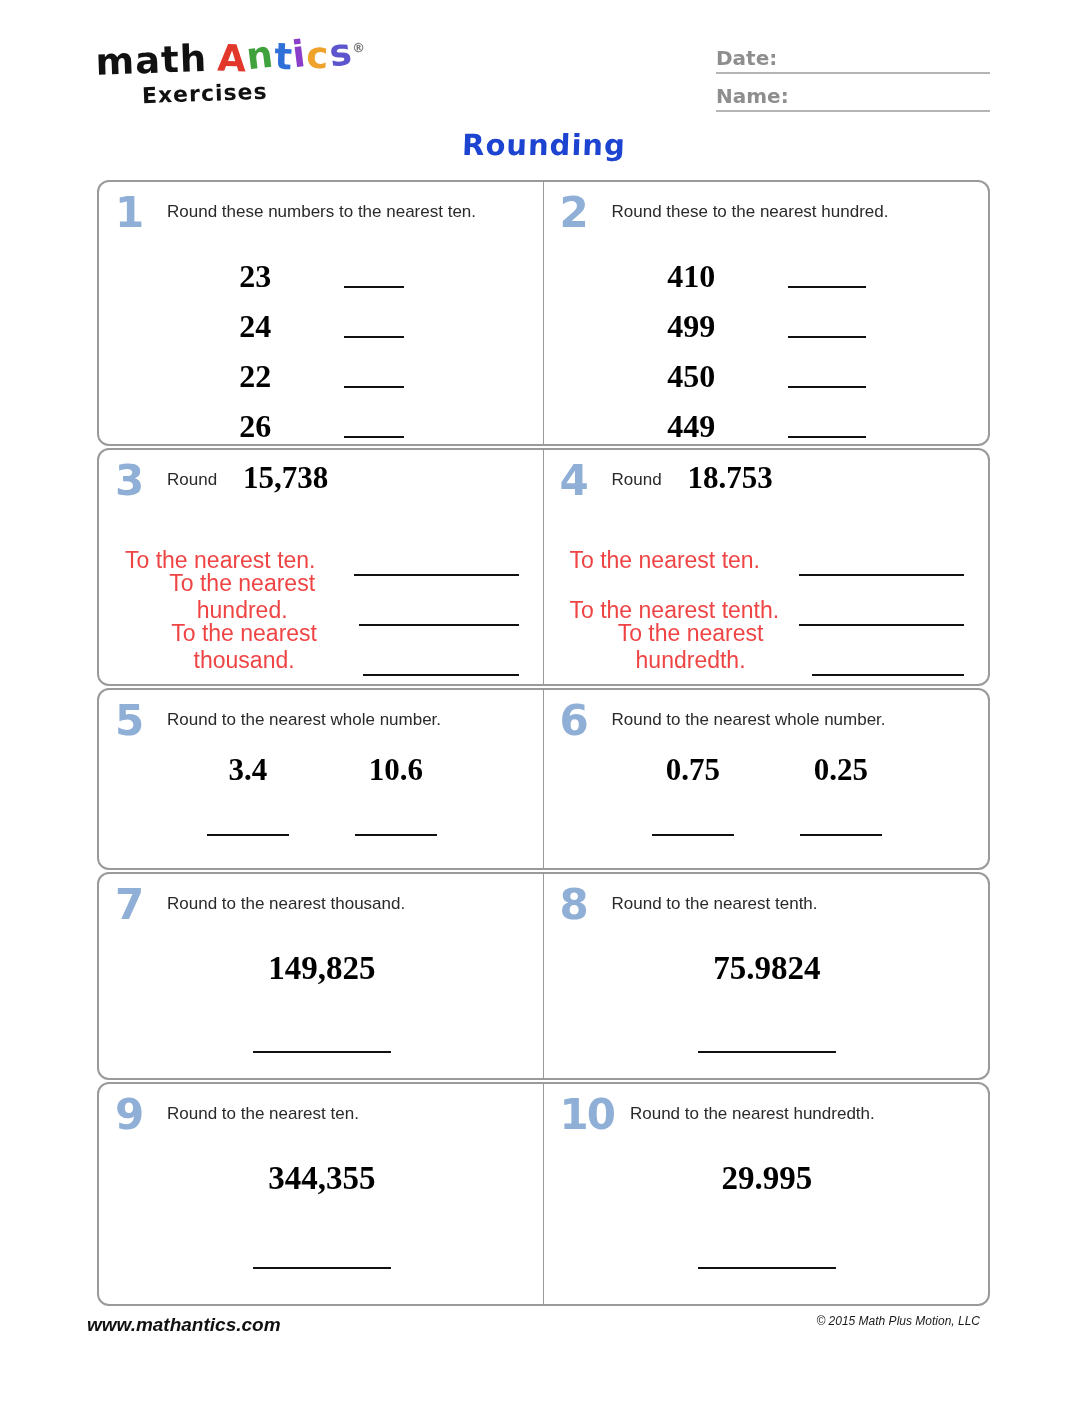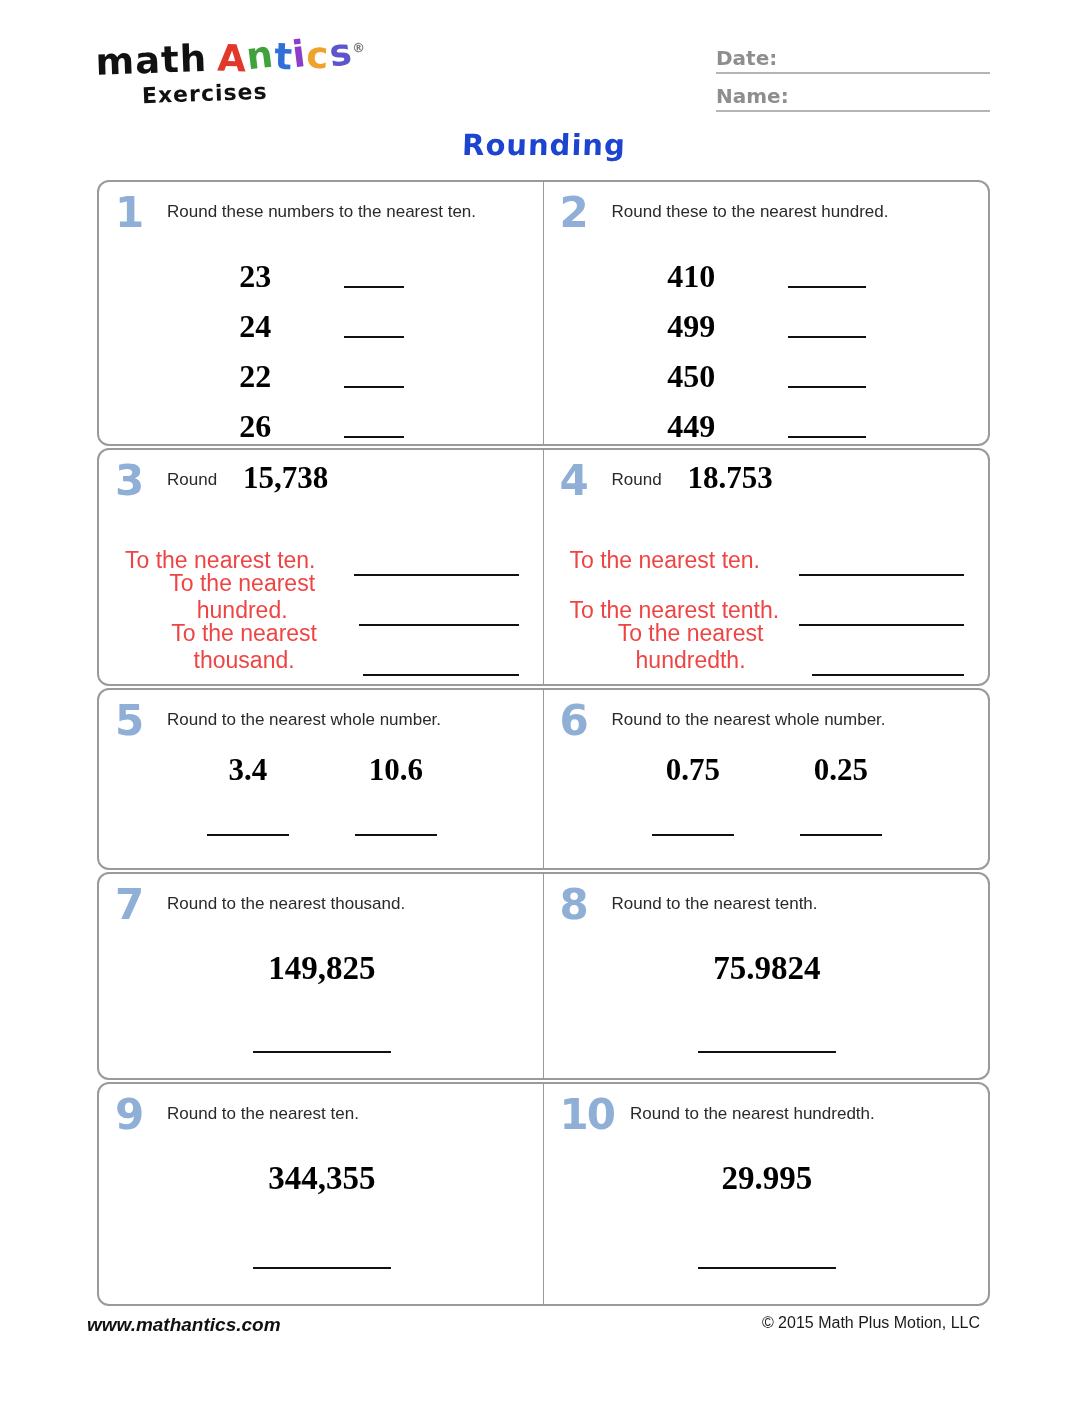--- a/index.html
+++ b/index.html
@@ -88,22 +88,22 @@
   
   .footer{
     position:absolute;left:87px;top:1314px;width:893px;
     display:flex;justify-content:space-between;align-items:flex-start;
   }
   .footer-site{
     font-family:"Liberation Sans", sans-serif;font-weight:bold;
     font-style:italic;font-size:19px;color:#111;letter-spacing:0px;
   }
   .footer-copy{
-    font-family:"Liberation Sans", sans-serif;
-    font-size:16px;color:#1a1a1a;
+    font-family:"Liberation Sans", sans-serif;font-style:italic;
+    font-size:12px;color:#1a1a1a;
   }
 </style>
 </head>
 <body>
 
 <div class="logo">
   <div class="logo-line1"><span class="logo-word-math">math</span><span class="lt" style="color: rgb(226, 55, 43);">A</span><span class="lt" style="color: rgb(63, 162, 60);">n</span><span class="lt" style="color: rgb(47, 111, 216);">t</span><span class="lt" style="color: rgb(138, 62, 201);">i</span><span class="lt" style="color: rgb(239, 163, 42);">c</span><span class="lt" style="color: rgb(93, 85, 205);">s</span><span class="logo-reg">®</span></div>
   <div class="logo-line2">Exercises</div>
 </div>
 

